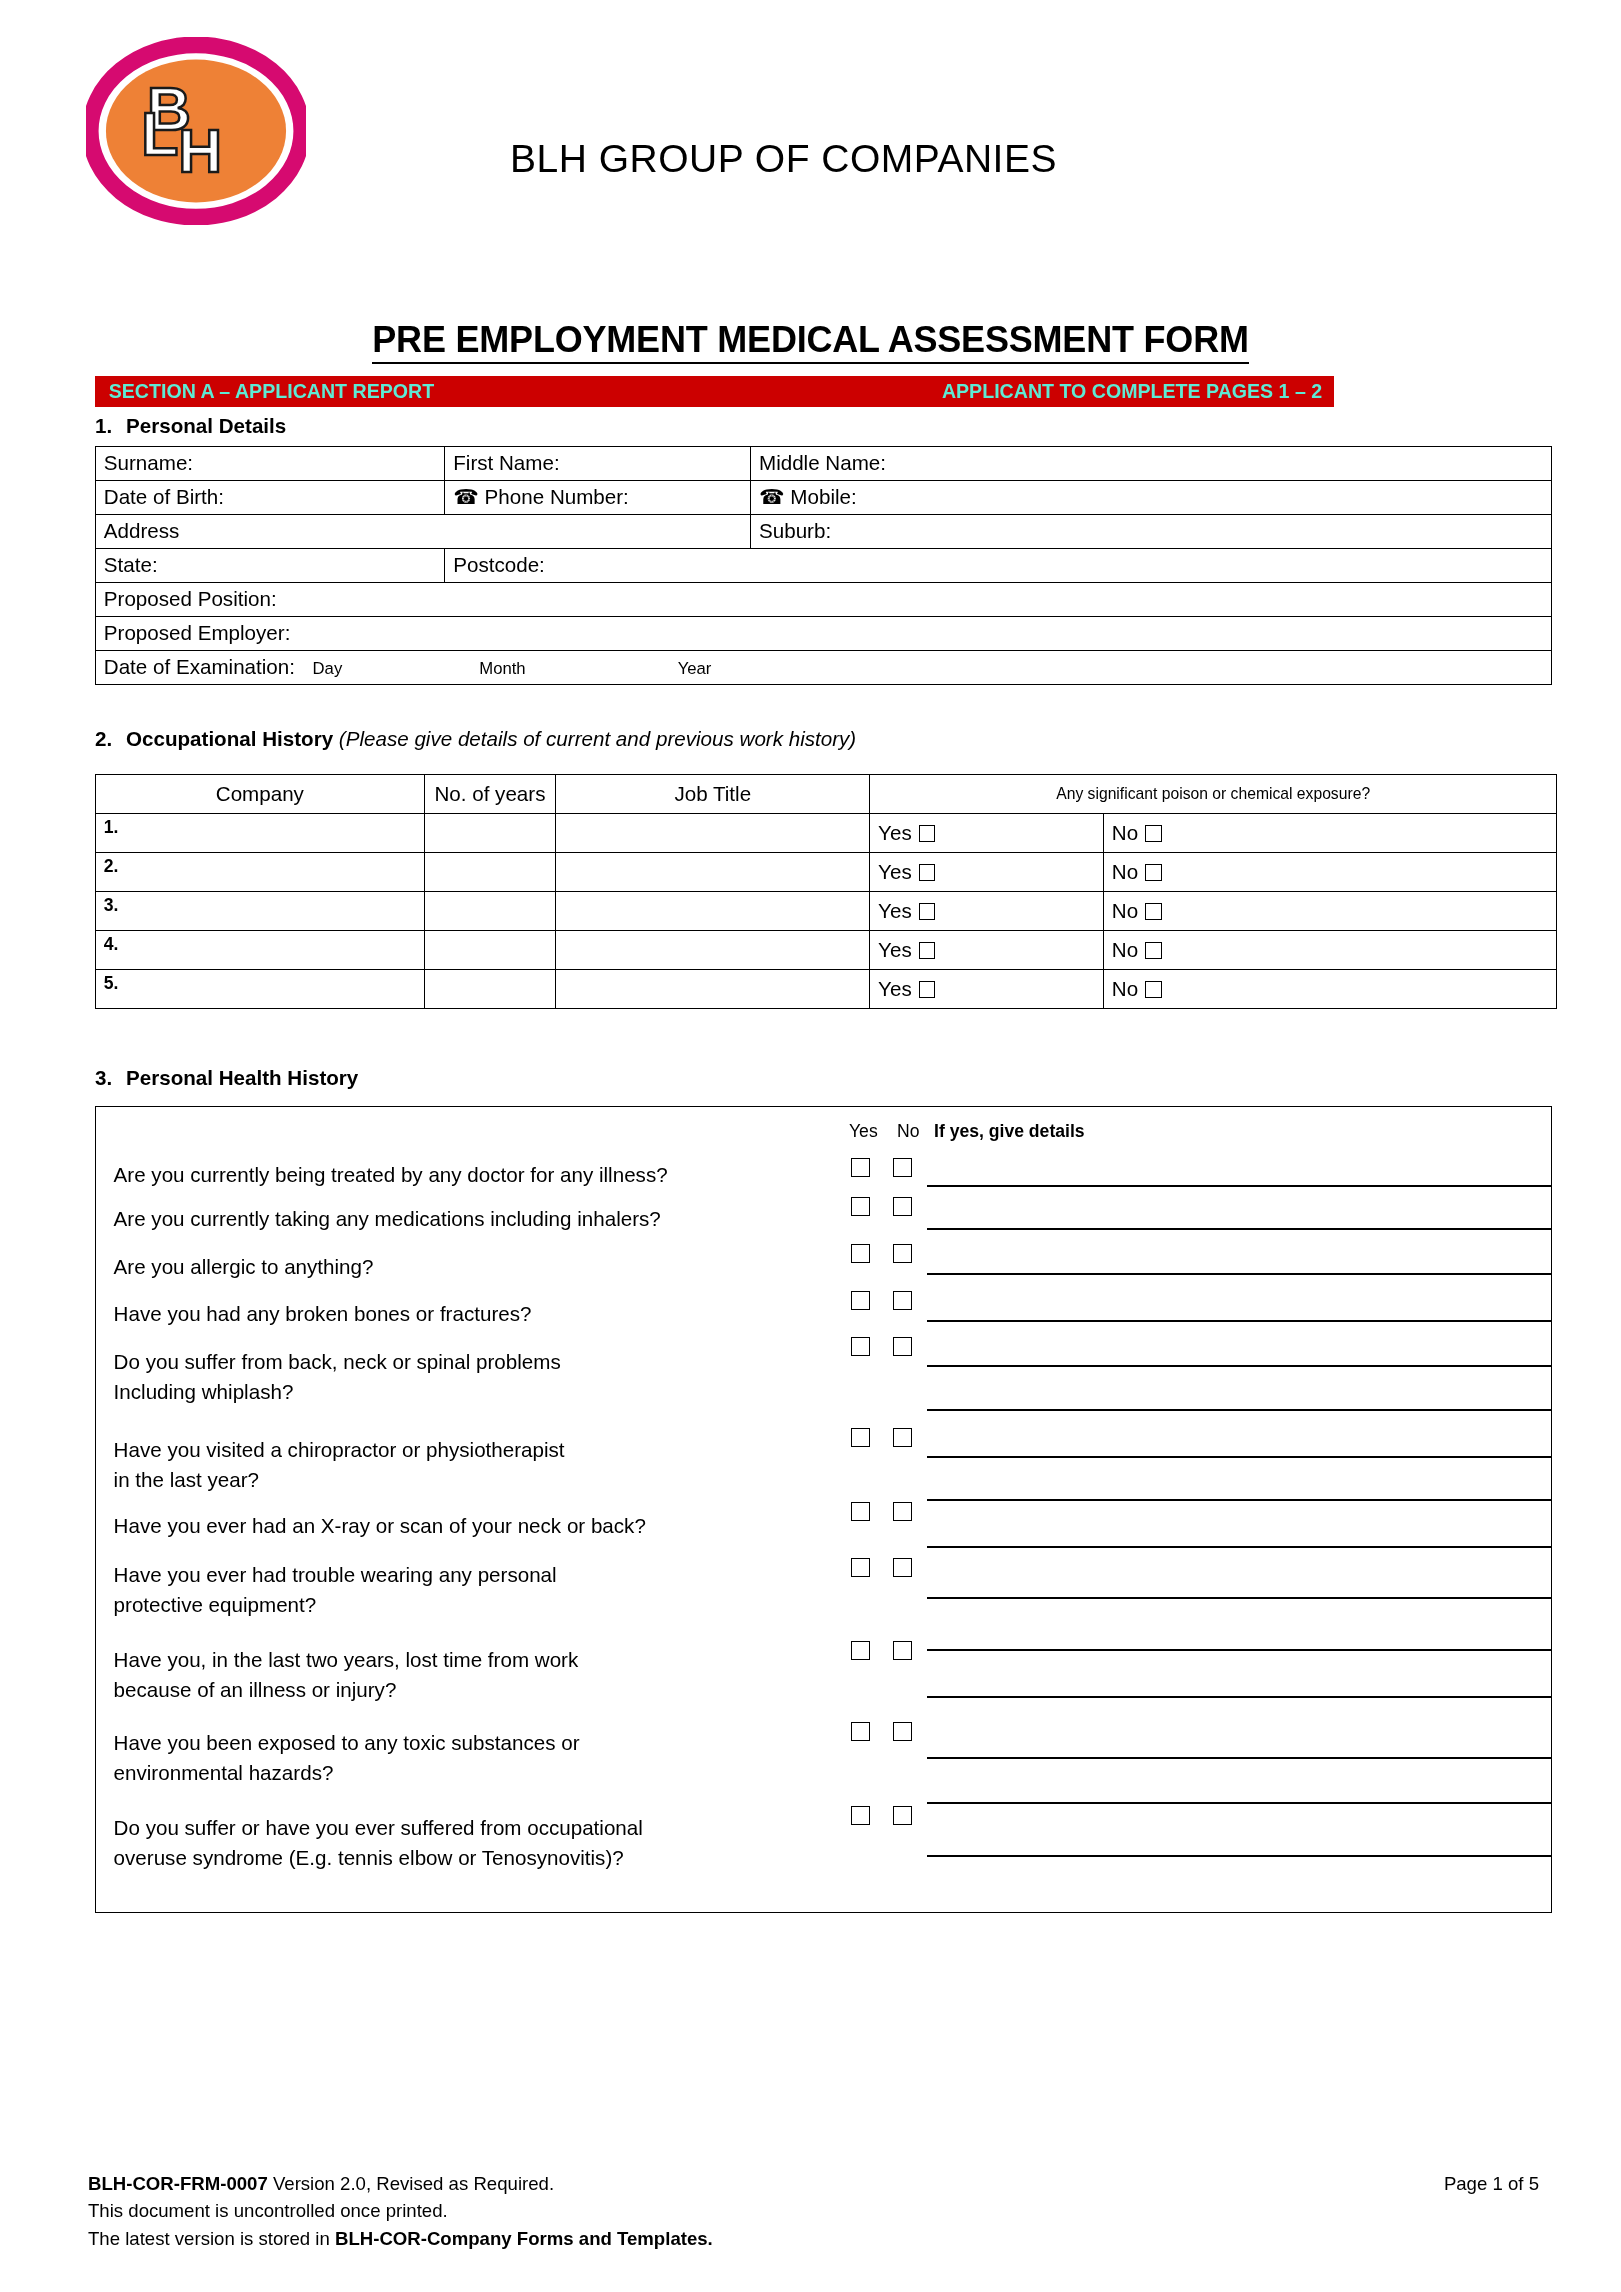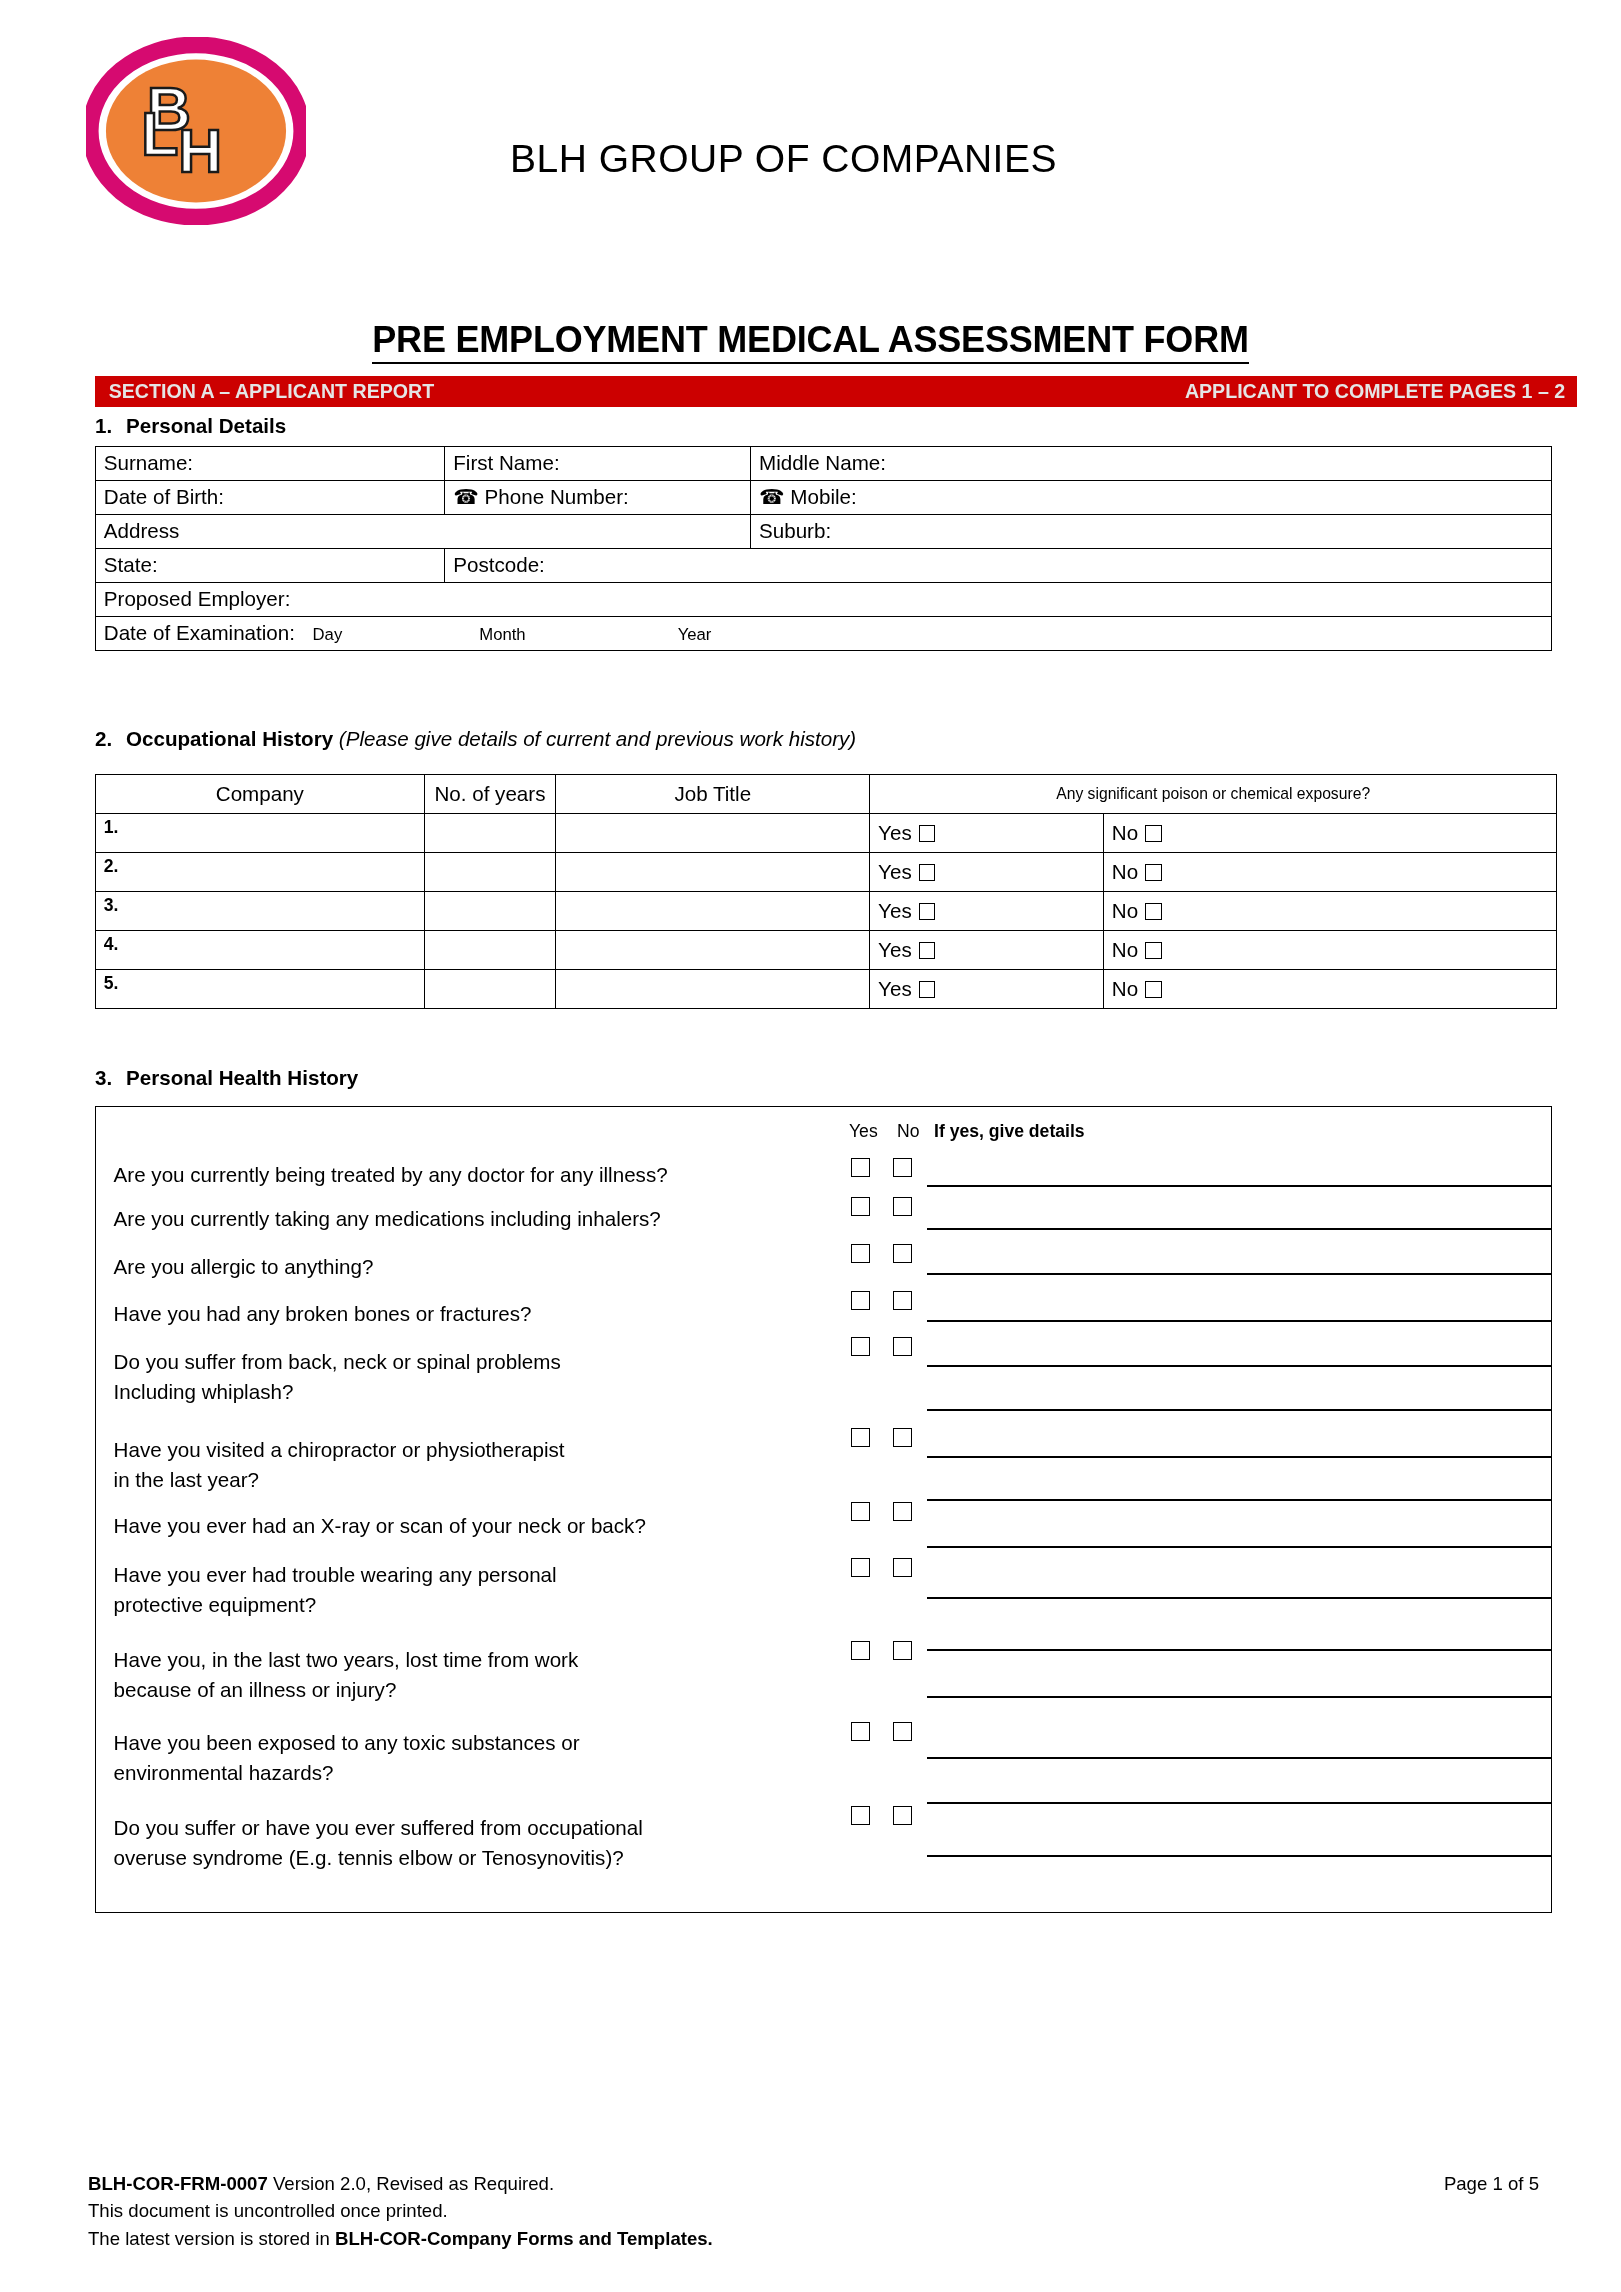--- a/index.html
+++ b/index.html
@@ -52,23 +52,23 @@
   }
   .form-title span {
     border-bottom: 2.9px solid #000;
     padding-bottom: 2px;
   }
 
   
   .red-band {
     position: absolute;
     left: 95px; top: 376px;
-    width: 1482px; height: 31px;
+    width: 1239px; height: 31px;
     background: #cc0000;
-    color: #e5e5e5;
+    color: #5eead4;
     font-size: 19.6px;
     font-weight: bold;
     display: flex;
     align-items: center;
     justify-content: space-between;
     padding: 0 11.8px 0 13.7px;
     gap: 22px;
   }
 
   
@@ -219,20 +219,23 @@
       </tr>
       <tr>
         <td colspan="2"><span>Address</span></td>
         <td colspan="2"><span>Suburb:</span></td>
       </tr>
       <tr>
         <td><span>State:</span></td>
         <td colspan="3"><span>Postcode:</span></td>
       </tr>
       <tr>
+        <td colspan="4"><span>Proposed Position:</span></td>
+      </tr>
+      <tr>
         <td colspan="4"><span>Proposed Employer:</span></td>
       </tr>
       <tr>
         <td colspan="4">
           <span>Date of Examination:</span><span class="sub-lbl" style="padding-left:17.6px;">Day</span><span class="sub-lbl" style="padding-left:137px;">Month</span><span class="sub-lbl" style="padding-left:152px;">Year</span>
         </td>
       </tr>
     </tbody>
   </table>
 

